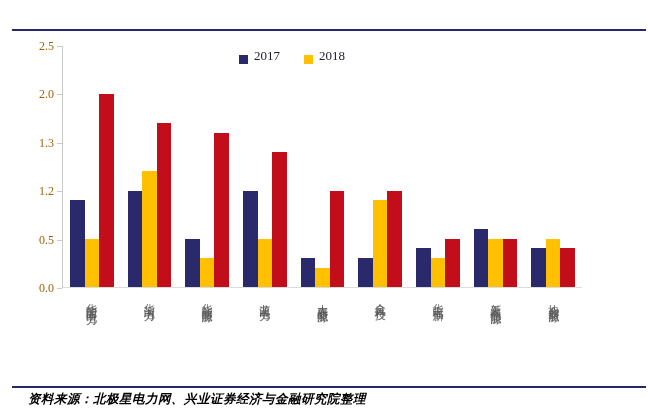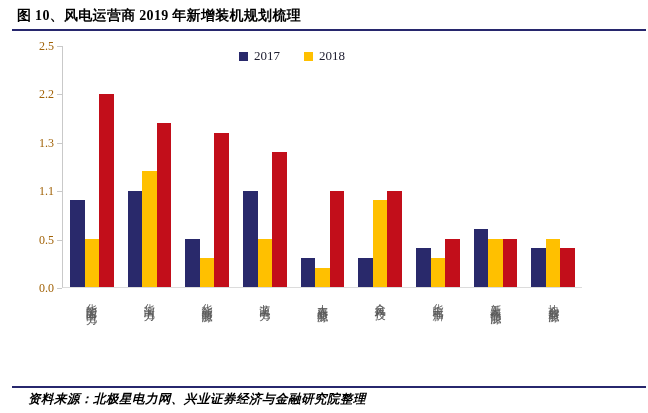--- a/index.html
+++ b/index.html
@@ -14,21 +14,21 @@
   }
   .rule { position:absolute; height:2px; background:#27276d; }
   .rule.top    { left:12px; right:2px; top:29px; }
   .rule.bottom { left:12px; right:2px; top:386px; }
   .chart { position:absolute; left:0; top:40px; width:648px; height:345px; }
   .legend {
     position:absolute; left:0; right:0; top:8px;
     display:flex; justify-content:center; gap:24px;
     transform:translateX(-32px);
   }
-  .legend-item { display:flex; align-items:center; gap:6px; font-size:13px; color:#1c1c2e; }
+  .legend-item { display:flex; align-items:flex-end; gap:6px; font-size:13px; color:#1c1c2e; }
   .swatch { width:9px; height:9px; display:inline-block; flex:0 0 auto; }
   .plot {
     position:absolute; left:62px; top:6px; width:520px; height:242px;
     border-left:1px solid #c9c9c9; border-bottom:1px solid #dcdcdc;
     display:flex; align-items:flex-end;
   }
   .bar-group { flex:1 1 0; display:flex; justify-content:center; align-items:flex-end; height:100%; }
   .bar { width:14.5px; flex:0 0 auto; }
   .ytick-label {
     position:absolute; left:12px; width:42px; text-align:right;
@@ -43,44 +43,43 @@
   }
   .source-note {
     position:absolute; left:28px; top:391px; font-size:12.5px; font-weight:bold;
     color:#000; white-space:nowrap; letter-spacing:0.5px;font-style:italic;
   }
 </style>
 </head>
 <body>
 
 <div class="figure">
-  <div class="fig-title">图 10、风电运营商 2019 年新增装机规划梳理</div>
   <div class="rule top"></div>
 
   <div class="chart">
     <div class="legend" id="legend">
         <div class="legend-item">
           <span class="swatch" style="background: rgb(41, 41, 107);"></span>
           <span>2017</span>
         </div>
         <div class="legend-item">
           <span class="swatch" style="background: rgb(255, 192, 0);"></span>
           <span>2018</span>
         </div>
       </div>
     <div id="yaxis">
         <div class="ytick-label" style="top: 240px;">0.0</div>
         <div class="ytick-mark" style="top: 248px;"></div>
         <div class="ytick-label" style="top: 191.6px;">0.5</div>
         <div class="ytick-mark" style="top: 199.6px;"></div>
-        <div class="ytick-label" style="top: 143.2px;">1.1</div>
+        <div class="ytick-label" style="top: 143.2px;">1.2</div>
         <div class="ytick-mark" style="top: 151.2px;"></div>
         <div class="ytick-label" style="top: 94.8px;">1.3</div>
         <div class="ytick-mark" style="top: 102.8px;"></div>
-        <div class="ytick-label" style="top: 46.4px;">2.2</div>
+        <div class="ytick-label" style="top: 46.4px;">2.0</div>
         <div class="ytick-mark" style="top: 54.4px;"></div>
         <div class="ytick-label" style="top: -2px;">2.5</div>
         <div class="ytick-mark" style="top: 6px;"></div>
       </div>
     <div class="plot" id="plot">
         <div class="bar-group">
           <div class="bar" title="2017 华能国际电力: 0.9" style="height: 36%; background: rgb(41, 41, 107);"></div>
           <div class="bar" title="2018 华能国际电力: 0.5" style="height: 20%; background: rgb(255, 192, 0);"></div>
           <div class="bar" title="2019指引 华能国际电力: 2" style="height: 80%; background: rgb(194, 14, 26);"></div>
         </div>

